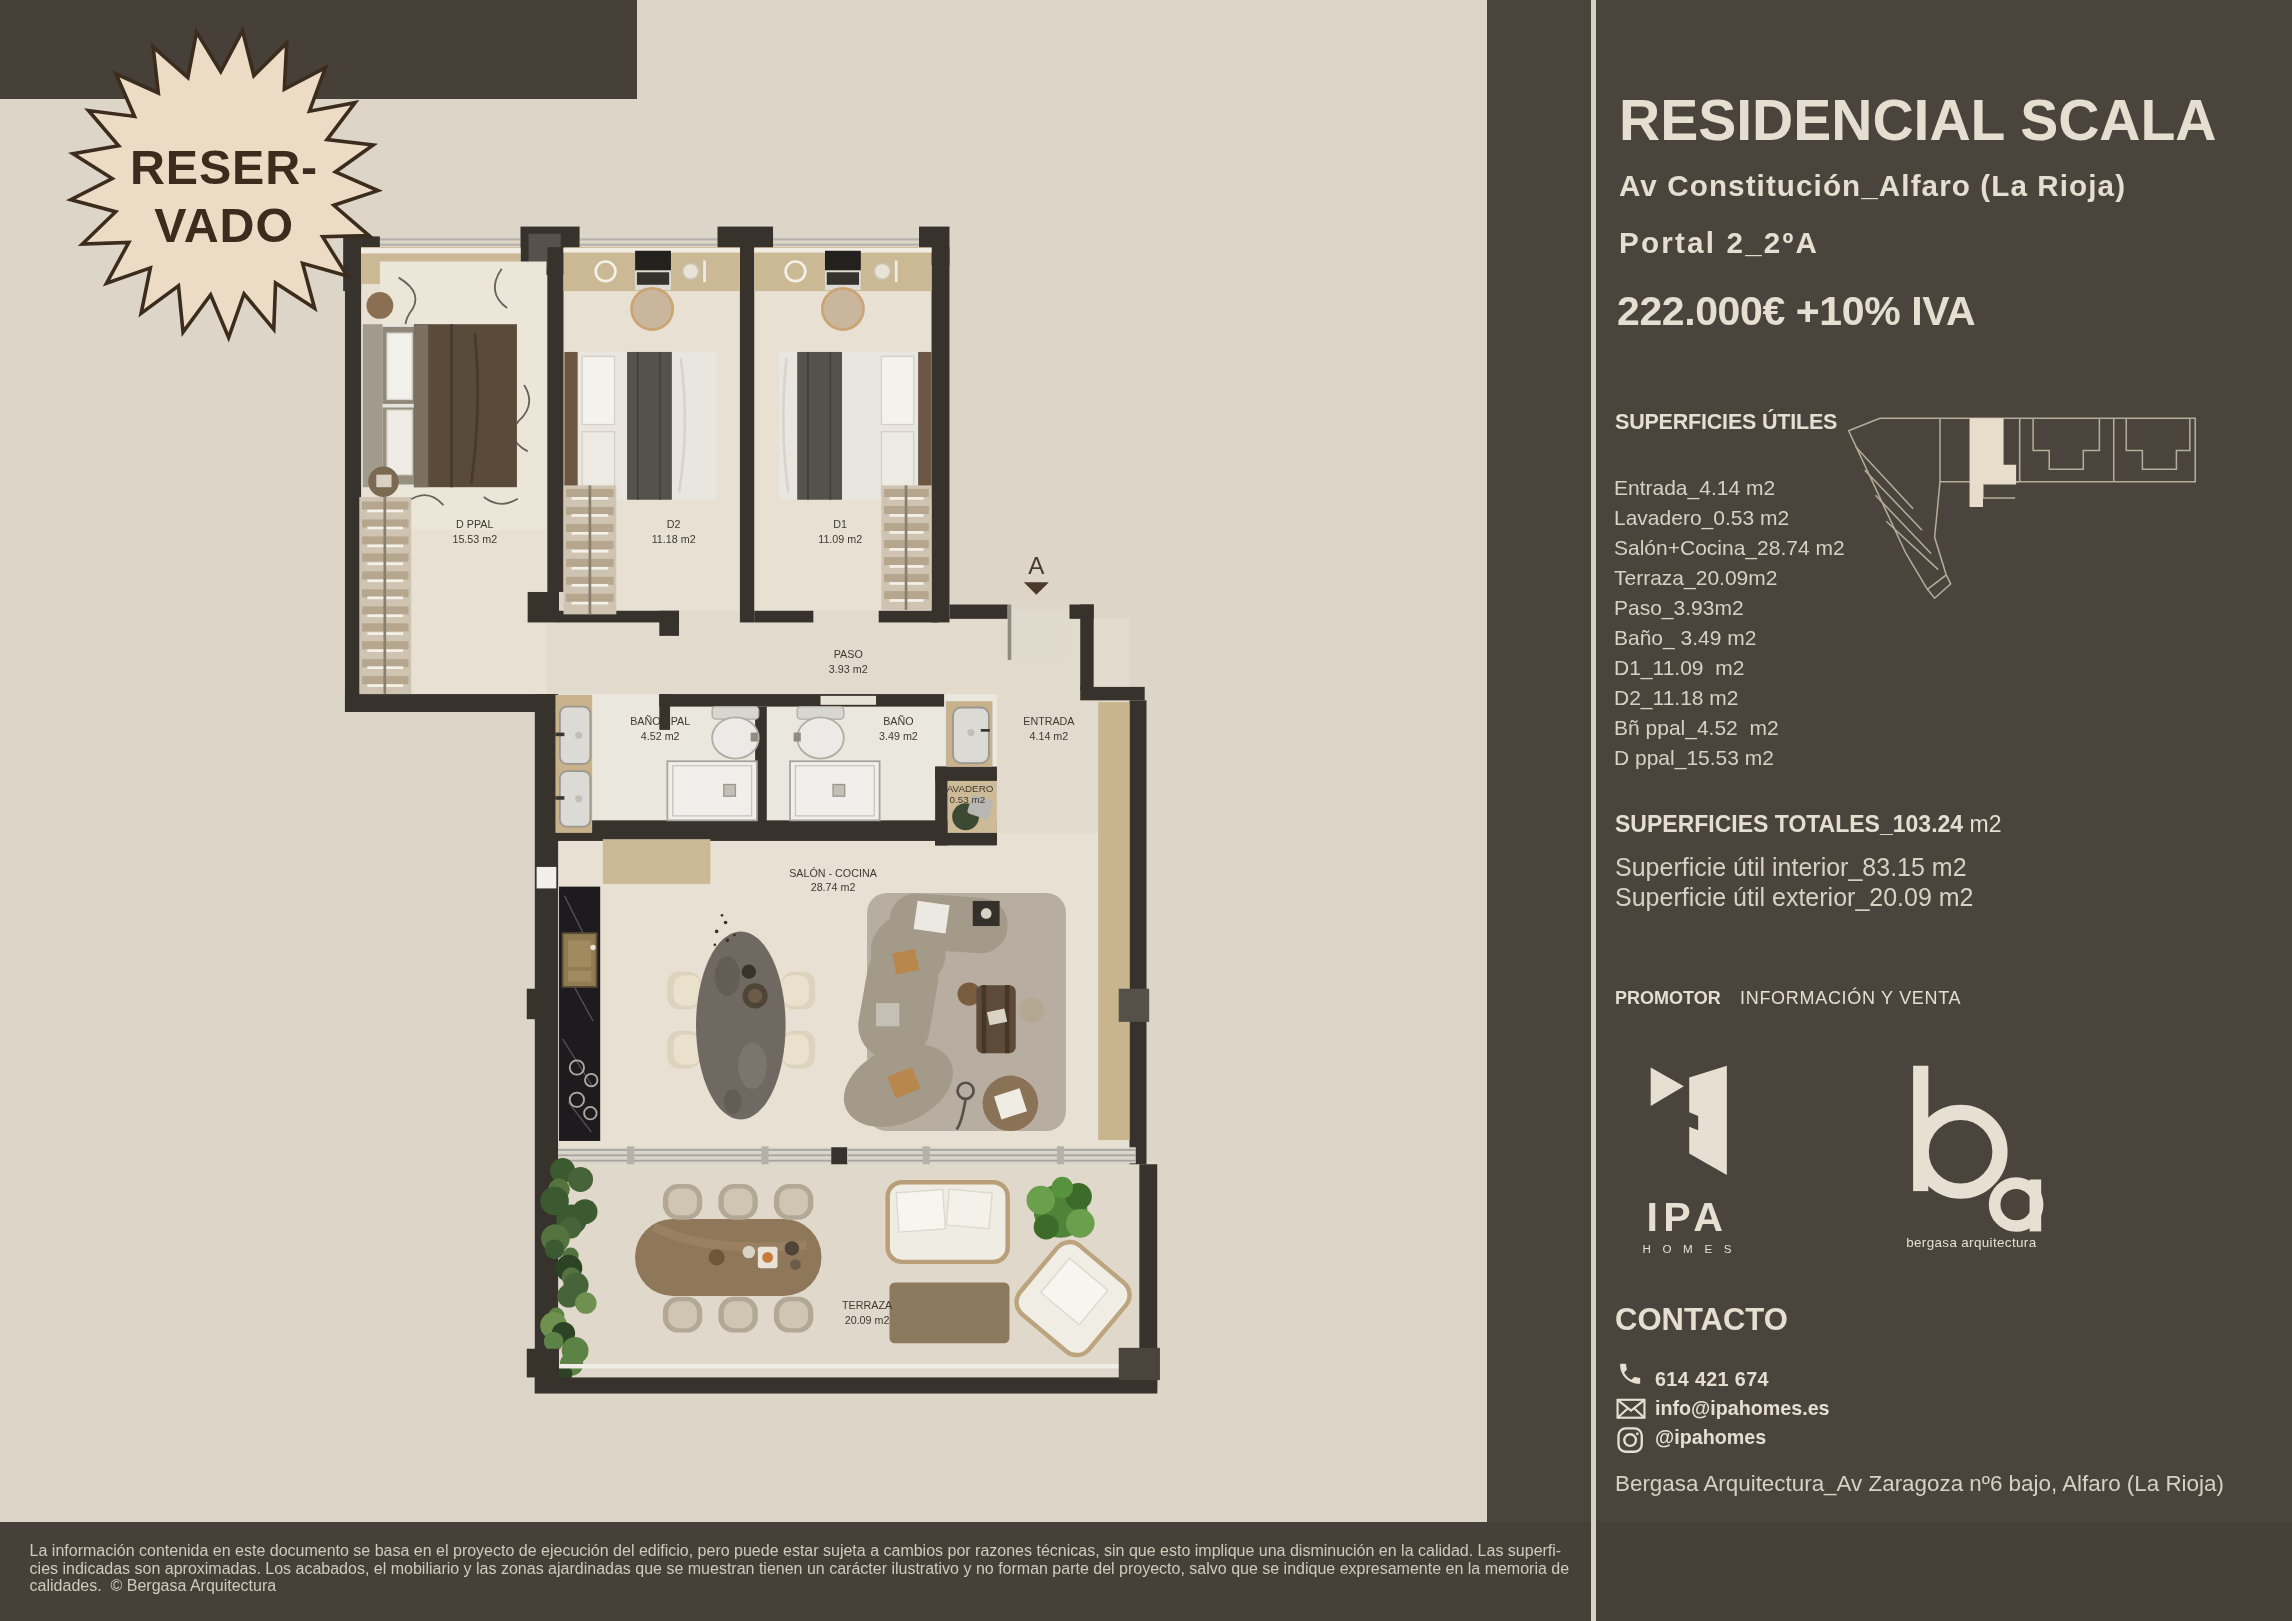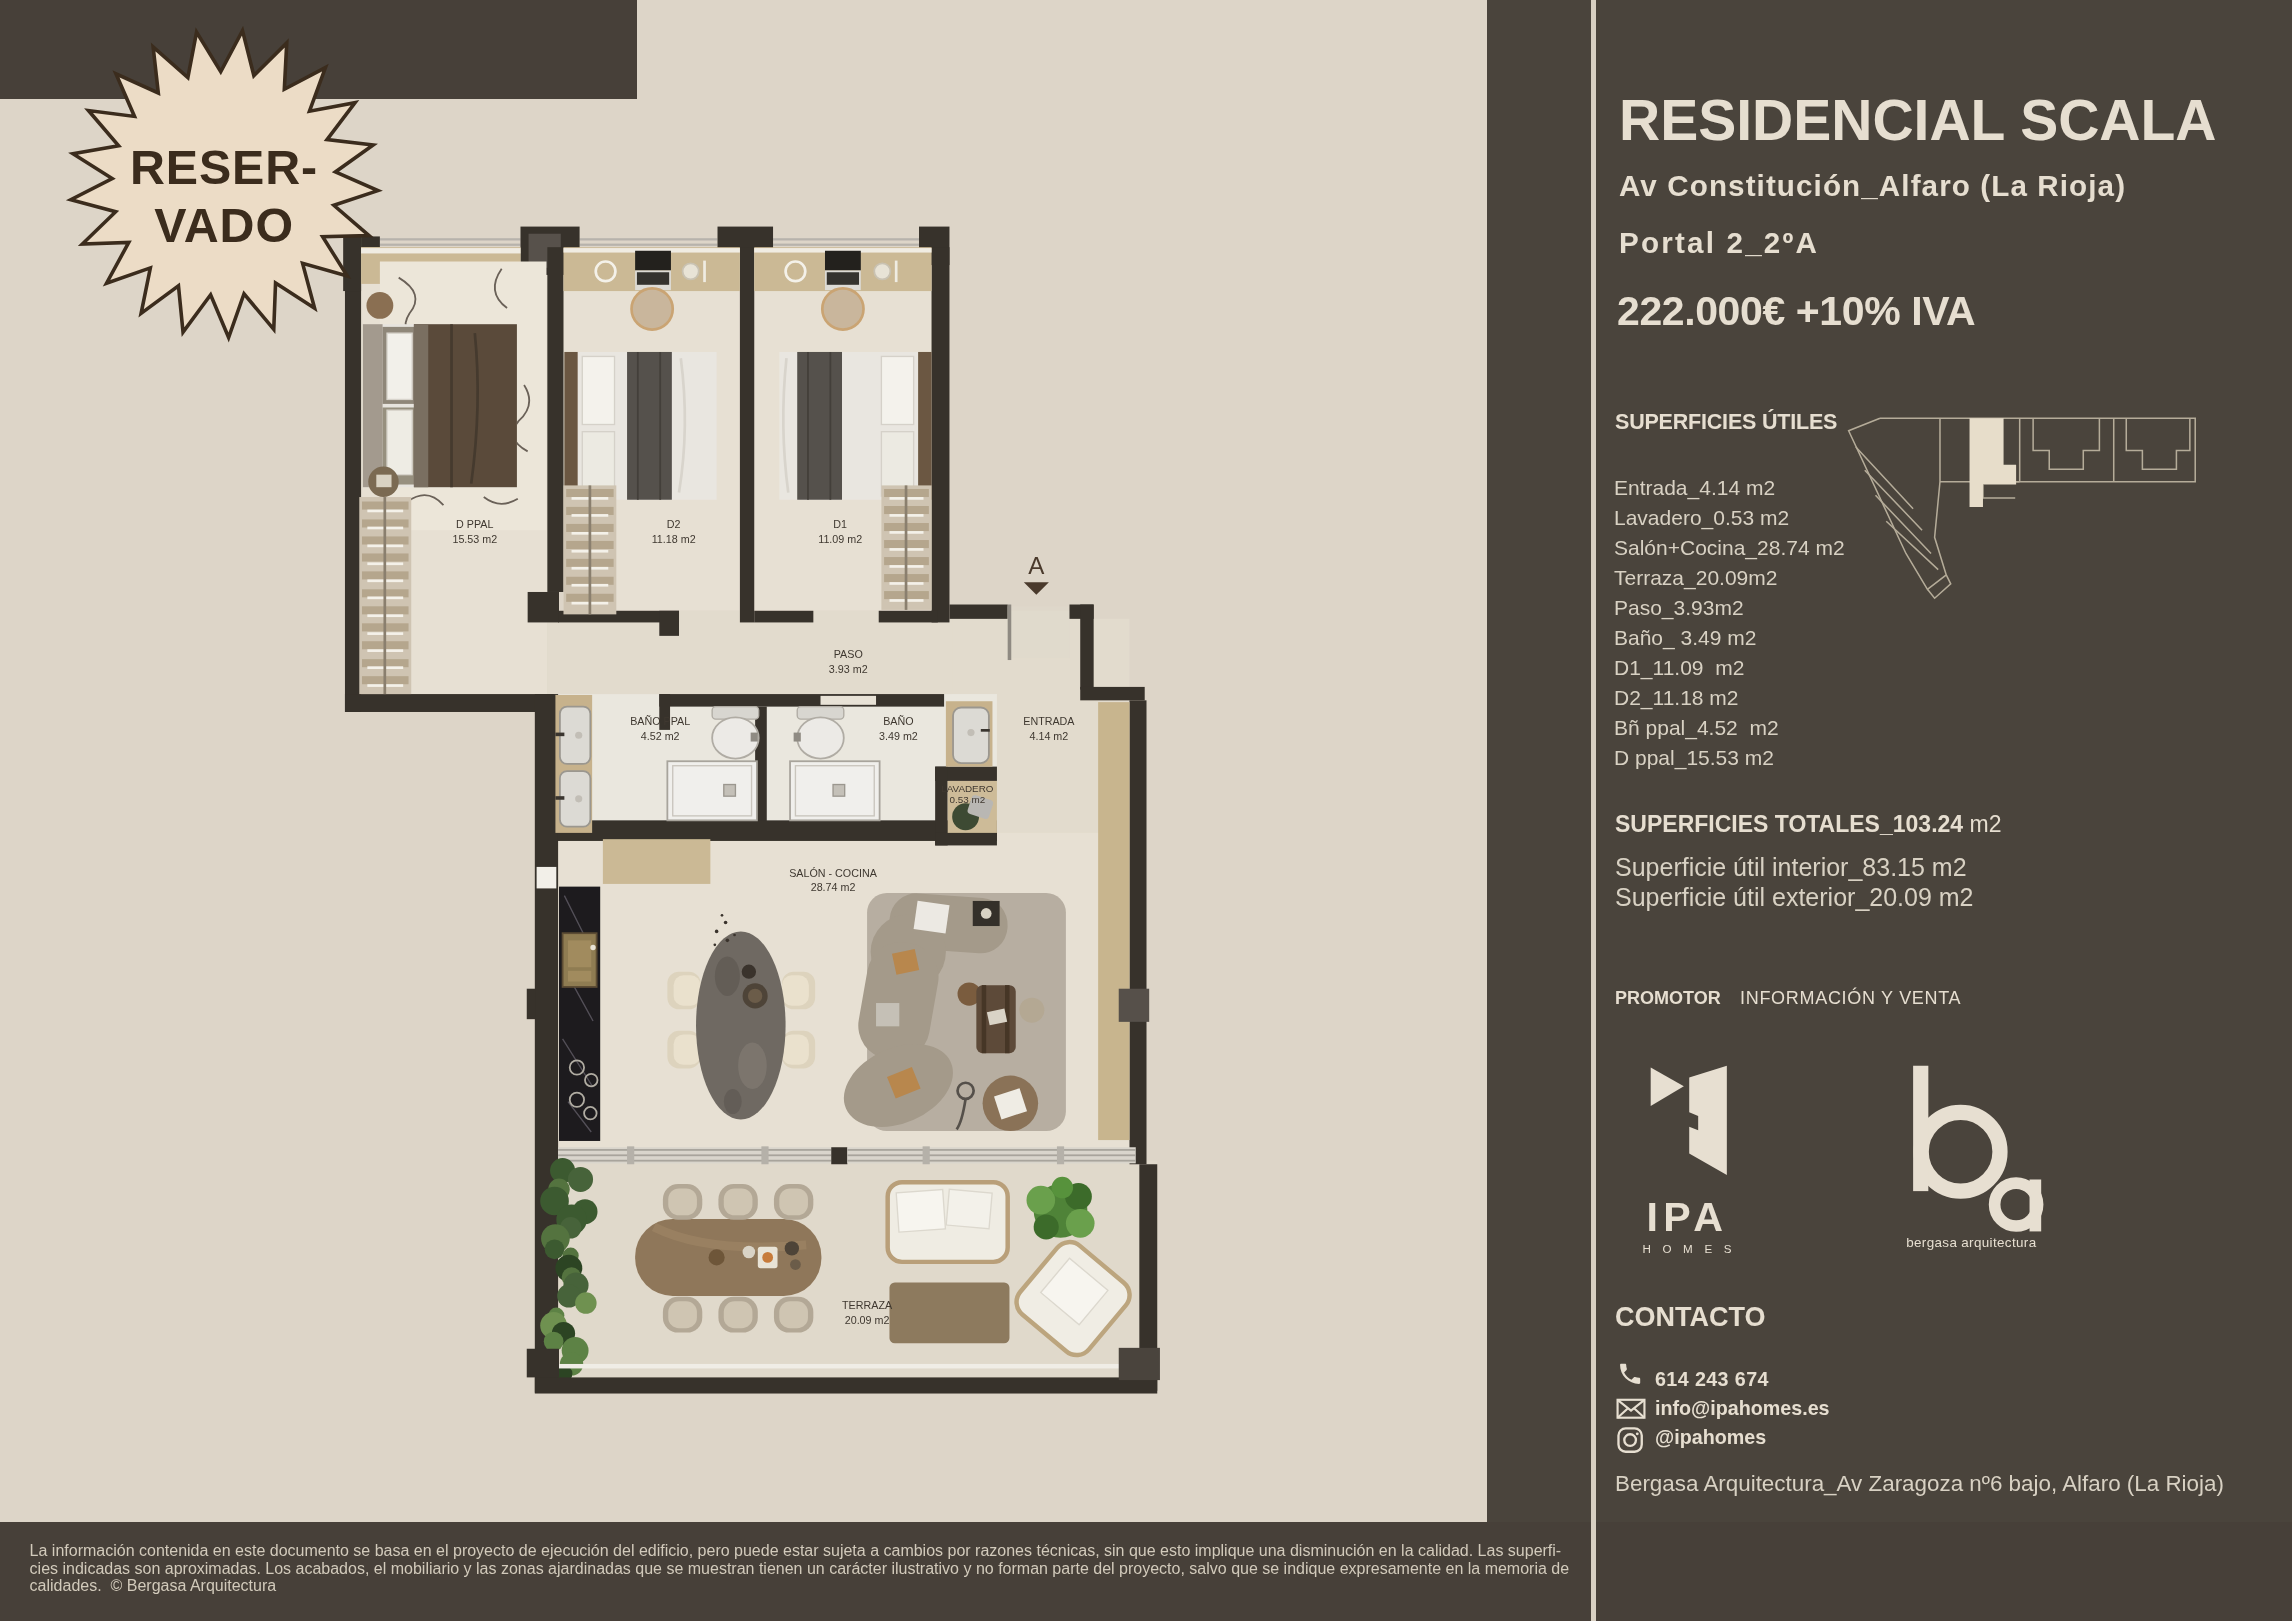--- a/index.html
+++ b/index.html
@@ -35,23 +35,23 @@
   <div class="abs" style="left:1614px;top:473px;font-size:21px;line-height:30px;color:#d8d1c3;white-space:nowrap;">Entrada_4.14 m2<br>Lavadero_0.53 m2<br>Salón+Cocina_28.74 m2<br>Terraza_20.09m2<br>Paso_3.93m2<br>Baño_ 3.49 m2<br>D1_11.09&nbsp; m2<br>D2_11.18 m2<br>Bñ ppal_4.52&nbsp; m2<br>D ppal_15.53 m2</div>
 
   <div class="abs cream" style="left:1615px;top:811px;font-size:23px;"><b>SUPERFICIES TOTALES_103.24</b> m2</div>
 
   <div class="abs" style="left:1615px;top:852px;font-size:25px;line-height:30px;color:#d8d1c3;">Superficie útil interior_83.15 m2<br>Superficie útil exterior_20.09 m2</div>
 
   <div class="abs cream" style="left:1615px;top:988px;font-size:18px;font-weight:bold;">PROMOTOR</div>
 
   <div class="abs cream" style="left:1740px;top:988px;font-size:18px;font-weight:normal;letter-spacing:0.7px;">INFORMACIÓN Y VENTA</div>
 
-  <div class="abs cream" style="left:1615px;top:1302px;font-size:27px;font-weight:bold;">CONTACTO</div>
-
-  <div class="abs cream" style="left:1655px;top:1368px;font-size:19.7px;font-weight:bold;letter-spacing:0.4px;">614 243 674</div>
+  <div class="abs cream" style="left:1615px;top:1302px;font-size:31px;font-weight:bold;">CONTACTO</div>
+
+  <div class="abs cream" style="left:1655px;top:1368px;font-size:19.7px;font-weight:bold;letter-spacing:0.4px;">614 421 674</div>
 
   <div class="abs cream" style="left:1655px;top:1397px;font-size:19.7px;font-weight:bold;">info@ipahomes.es</div>
 
   <div class="abs cream" style="left:1655px;top:1426px;font-size:19.7px;font-weight:bold;text-align:center;">@ipahomes</div>
 
   <div class="abs" style="left:1615px;top:1471px;font-size:22.4px;color:#d8d1c3;white-space:nowrap;">Bergasa Arquitectura_Av Zaragoza nº6 bajo, Alfaro (La Rioja)</div>
 
   <svg class="abs" style="left:0;top:0;" width="2293" height="1621" viewBox="0 0 2560 1810">
 
     <rect x="403" y="276" width="208" height="499" fill="#e7e0d3"></rect>

